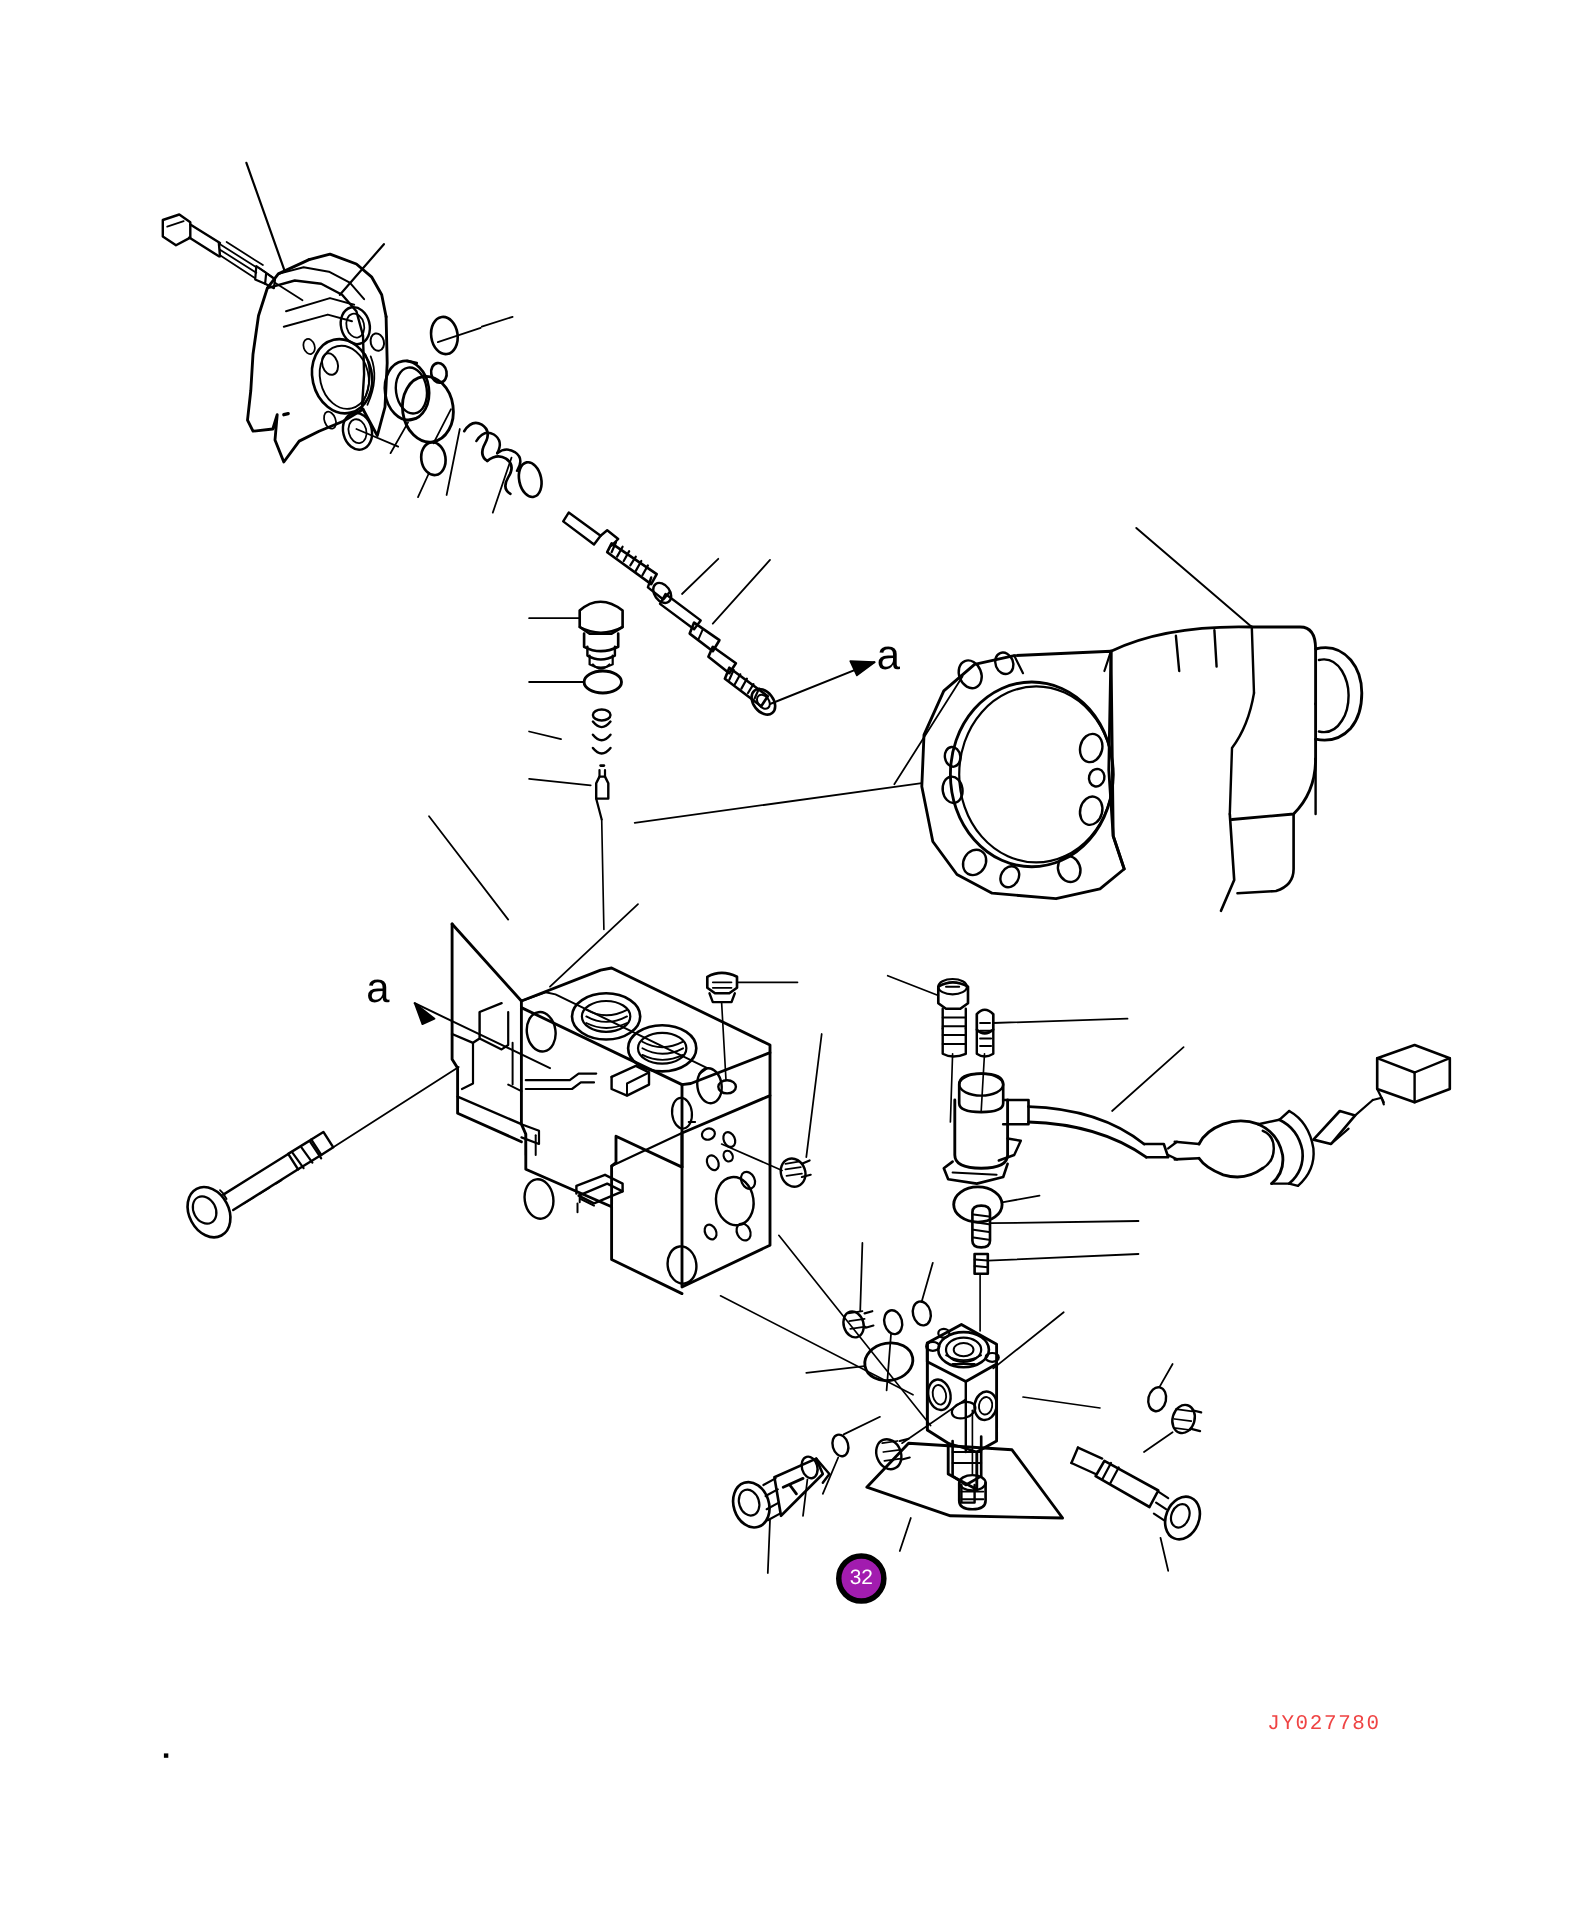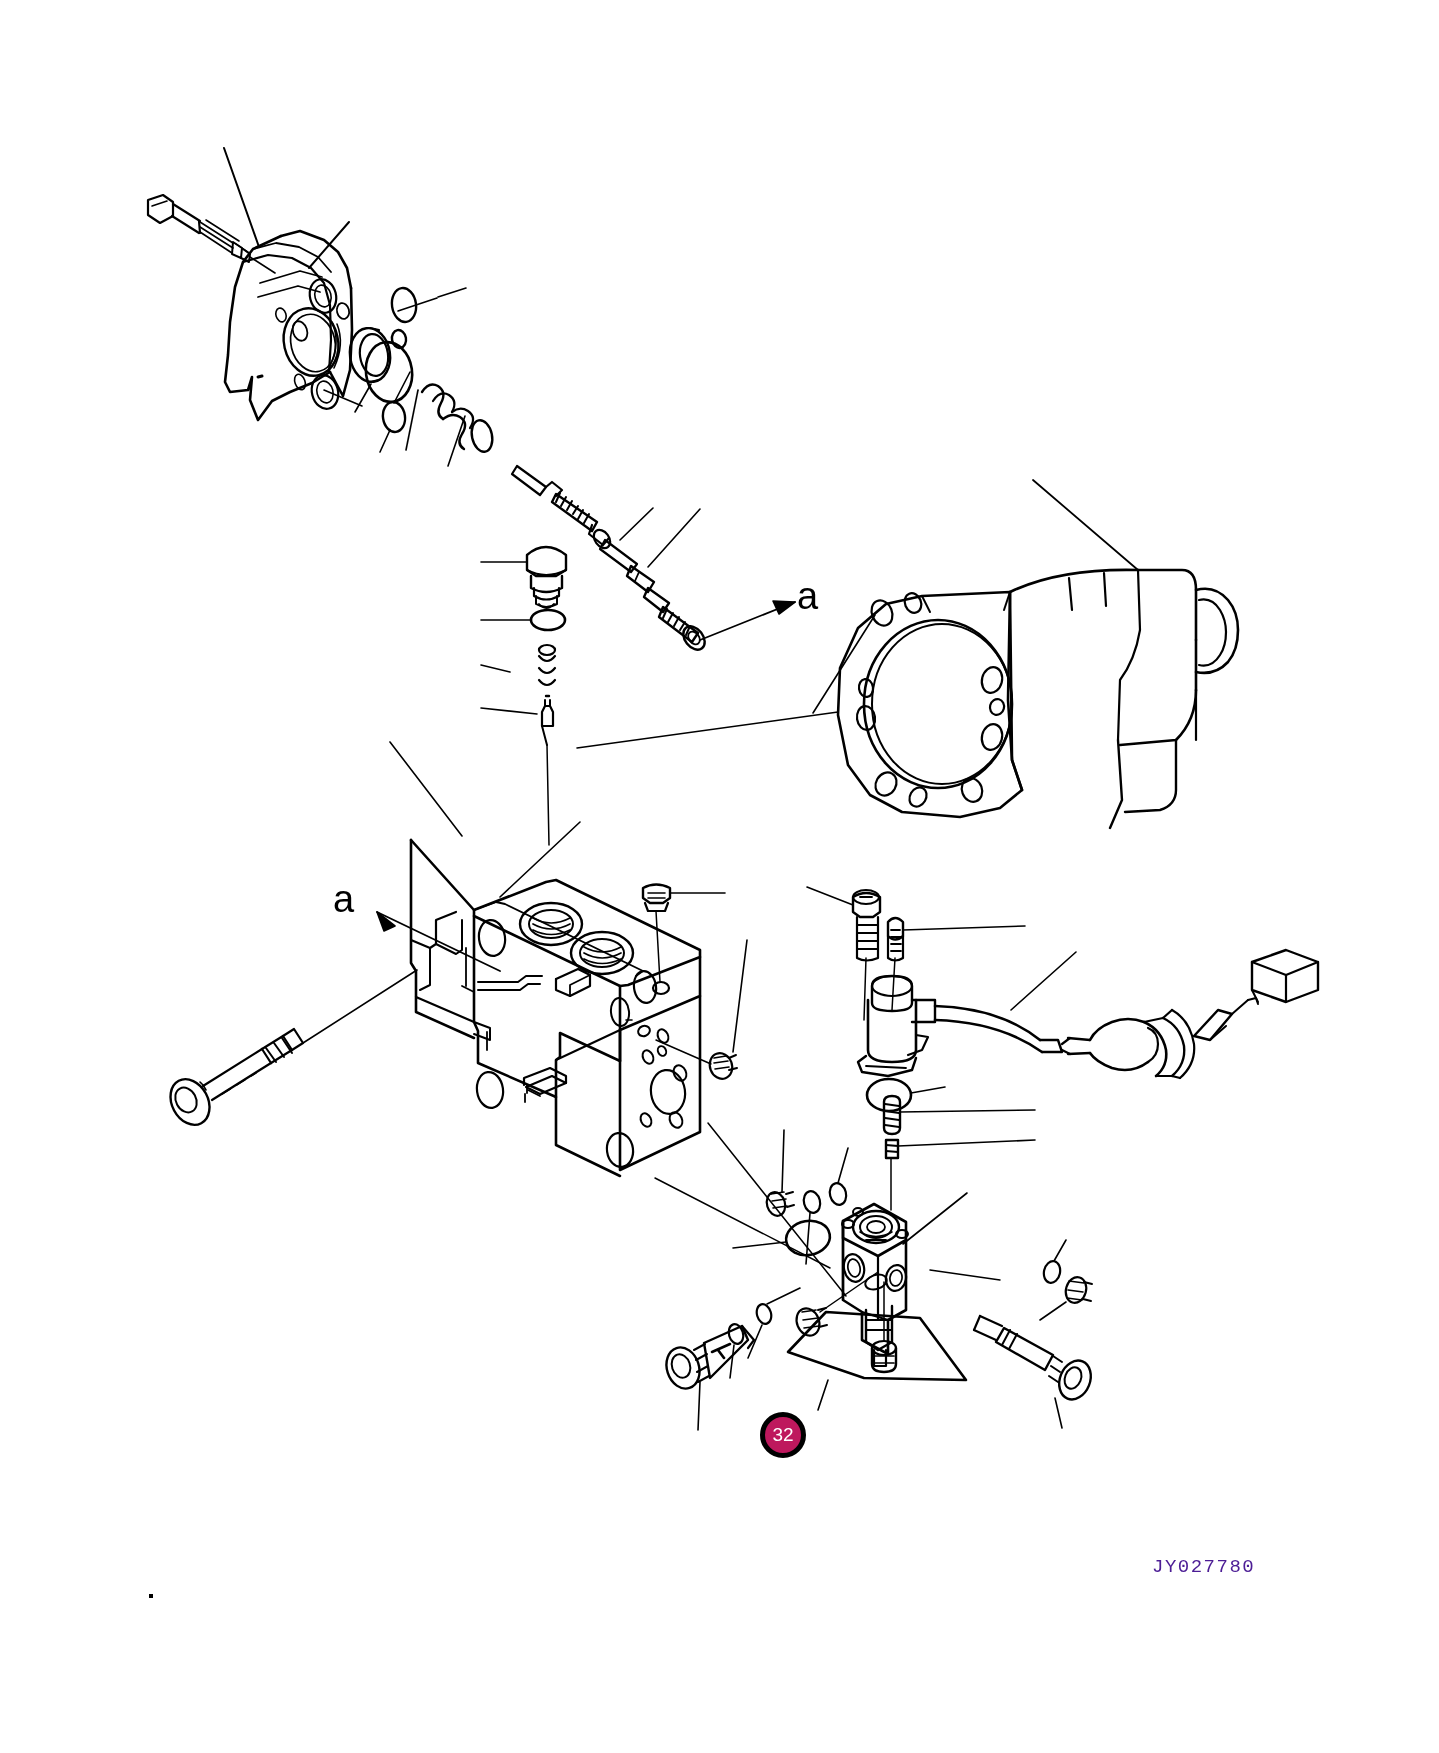--- a/index.html
+++ b/index.html
@@ -36,41 +36,41 @@
     user-select: none;
   }
   #callout-a-upper { left: 797px; top: 577px; }
   #callout-a-lower { left: 333px; top: 880px; }
 
   .item-badge {
     position: absolute;
     width: 46px;
     height: 46px;
     border-radius: 50%;
-    background: #be185d;
+    background: #a21caf;
     border: 5px solid #000000;
     box-sizing: border-box;
     display: flex;
     align-items: center;
     justify-content: center;
     color: #ffffff;
     font-family: "Liberation Sans", sans-serif;
     font-size: 19px;
     letter-spacing: 0px;
   }
   #badge-32 { left: 760px; top: 1412px; }
 
   #drawing-number {
     position: absolute;
     left: 1152px;
     top: 1556px;
     font-family: "Liberation Mono", monospace;
     font-size: 19px;
     letter-spacing: 1.5px;
-    color: #4c1d95;
+    color: #ef4444;
     white-space: nowrap;
   }
   #corner-mark {
     position: absolute;
     left: 149px;
     top: 1594px;
     width: 4px;
     height: 4px;
     background: #000000;
   }

